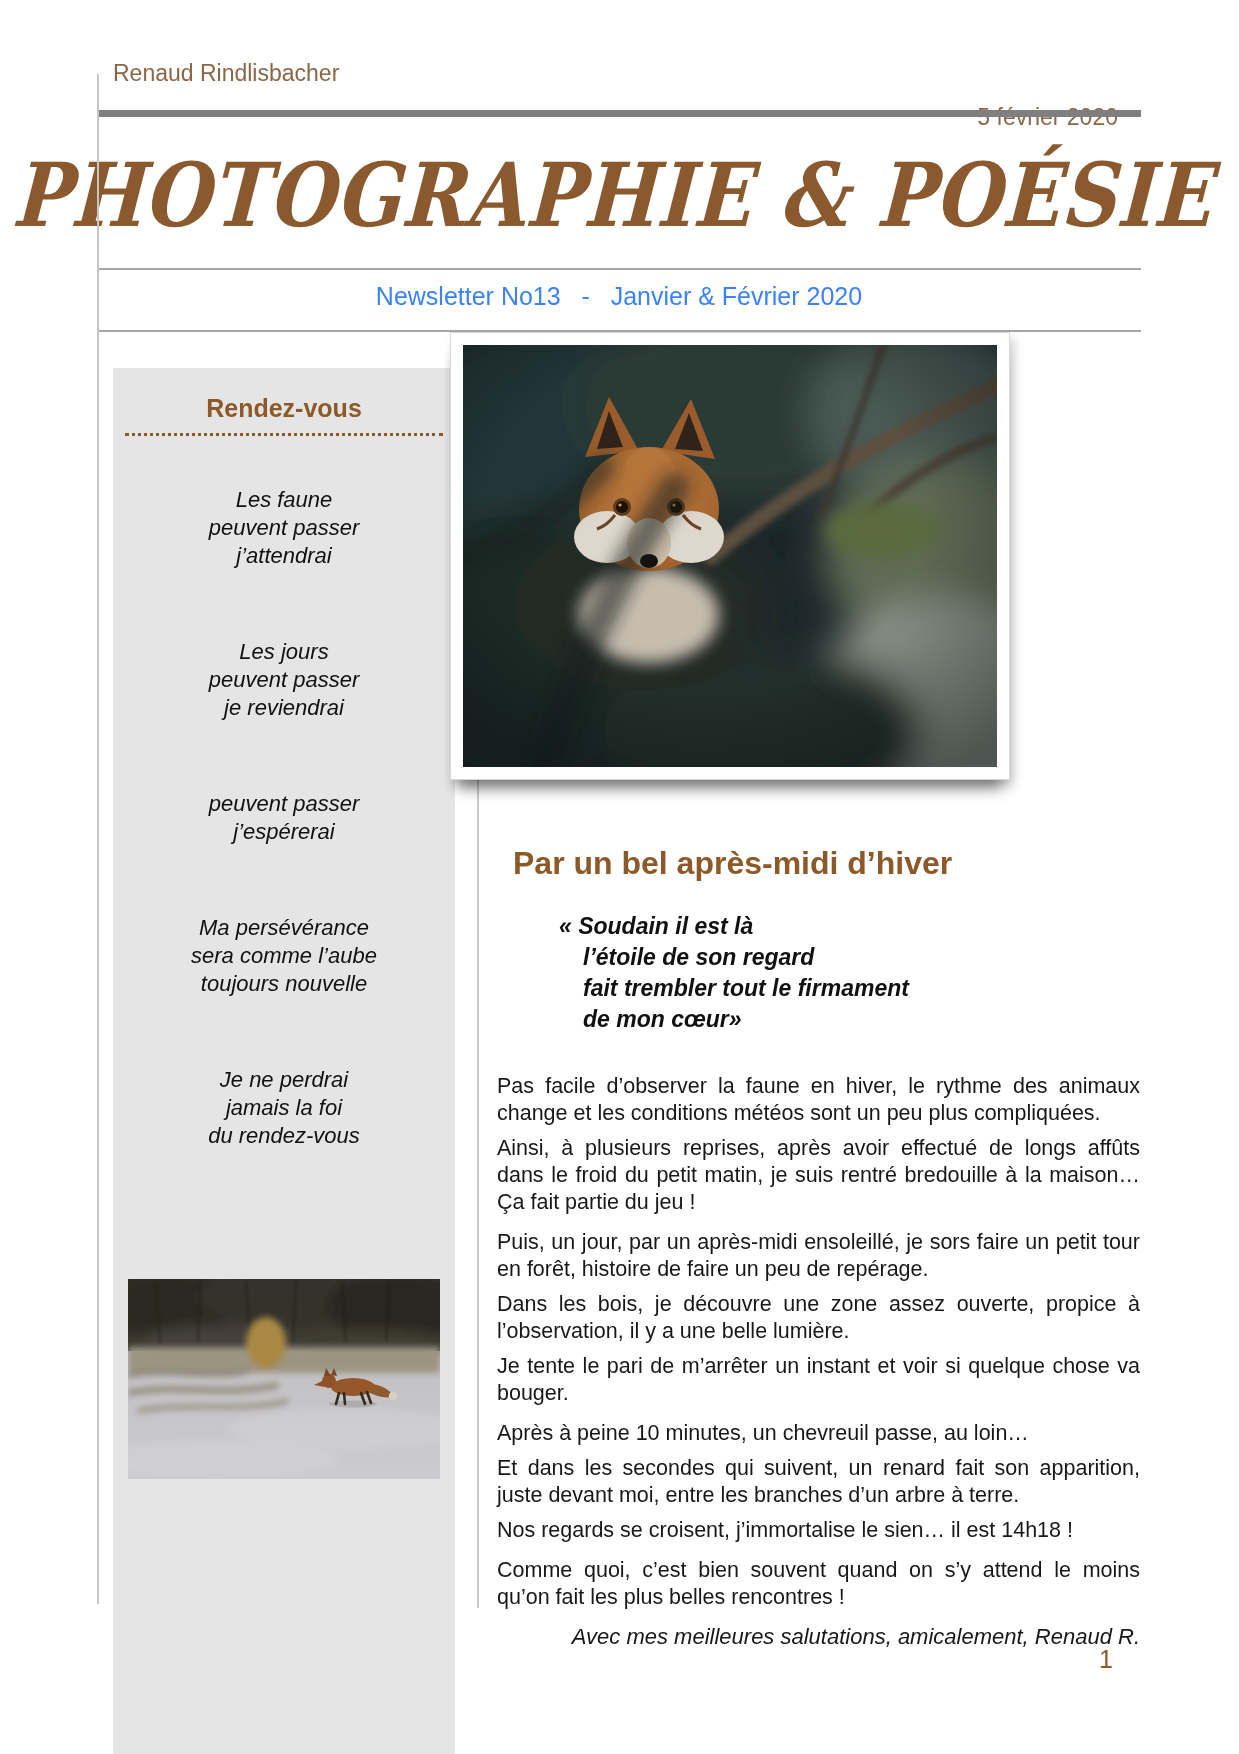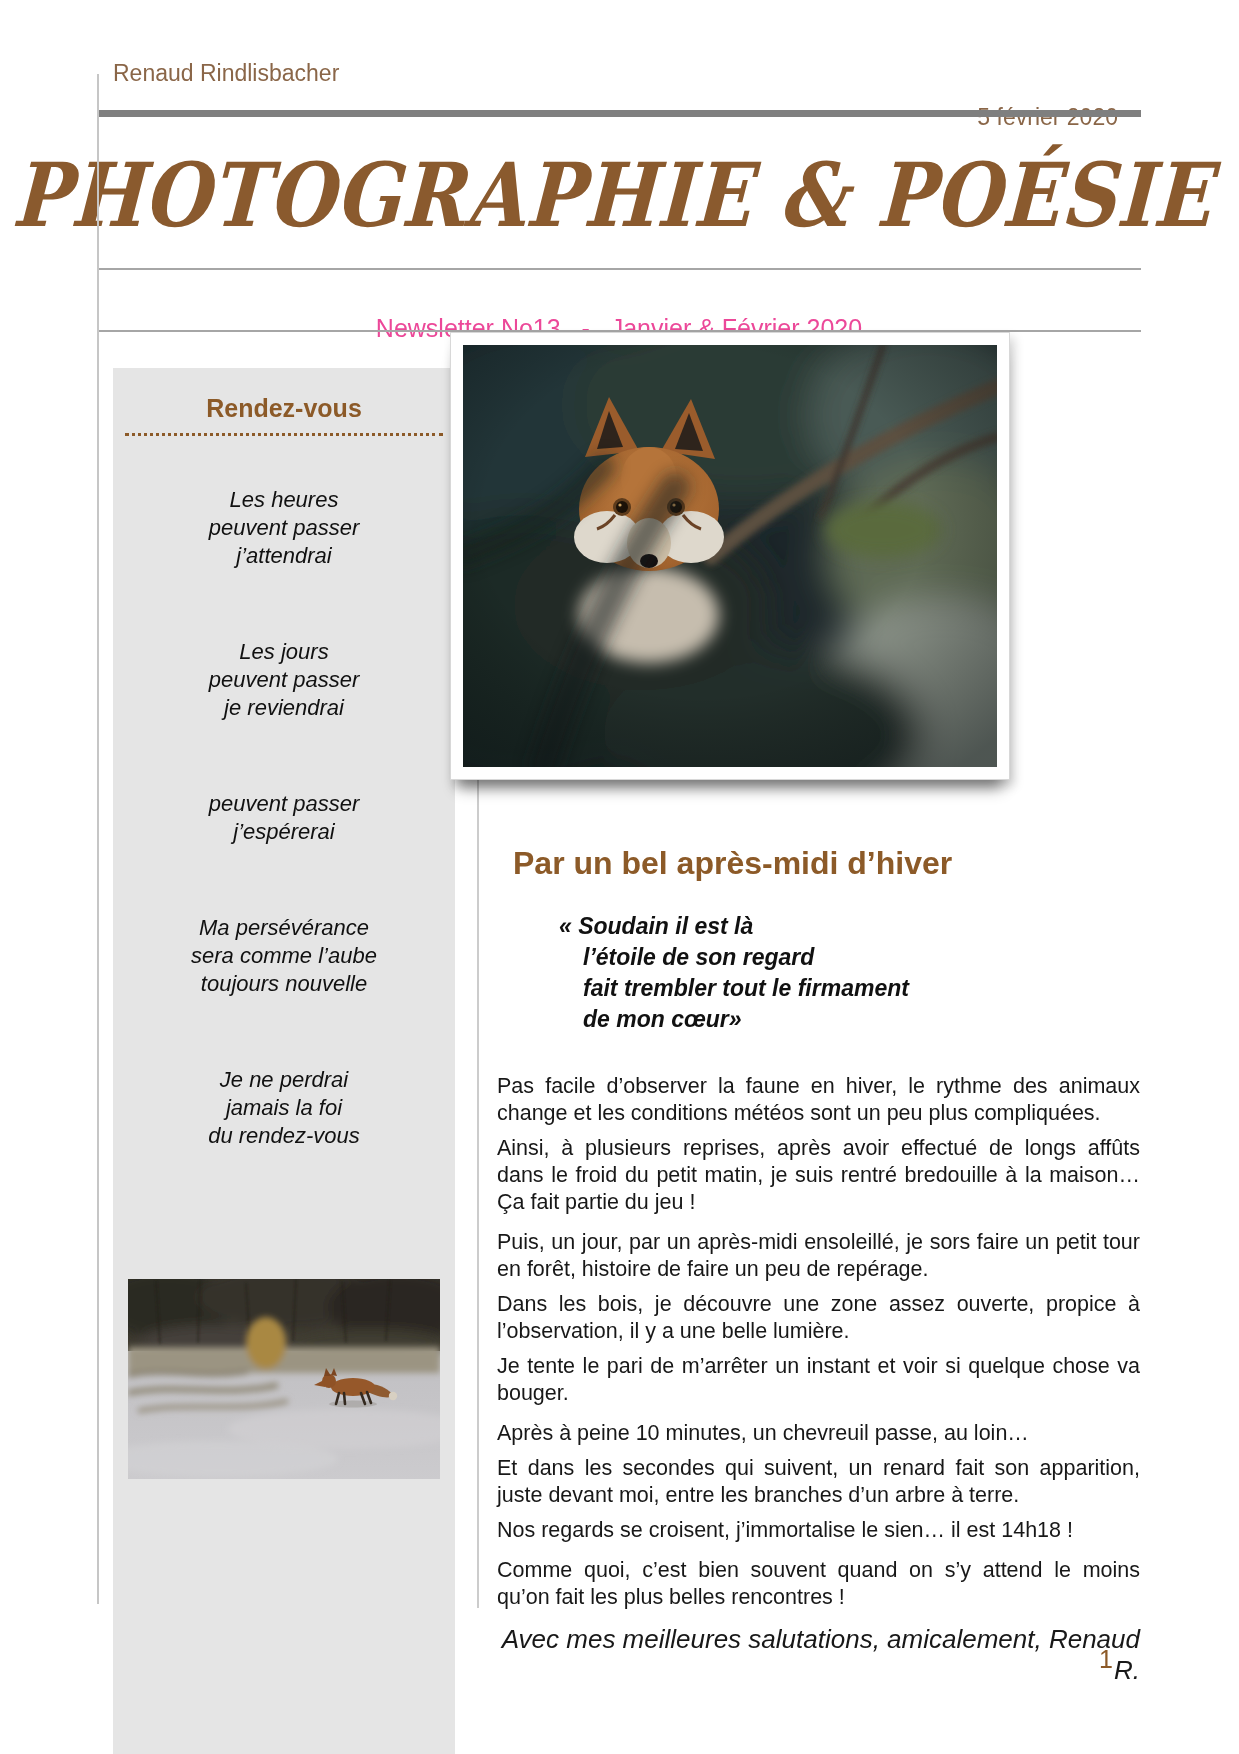--- a/index.html
+++ b/index.html
@@ -16,21 +16,21 @@
   .masthead-title{
     left:97px;top:124px;width:1044px;height:142px;
     display:flex;align-items:center;justify-content:center;
     font-family:"DejaVu Serif", serif;font-style:italic;font-weight:700;
     font-size:76px;color:#8a5a2e;letter-spacing:1px;
     transform:skewX(-5deg) scaleY(1.16);transform-origin:center;
     white-space:nowrap;
   }
   .rule{height:2px;background:#a6a6a6;}
   .rule1{left:97px;top:268px;width:1044px;}
-  .subtitle{left:97px;top:282px;width:1044px;text-align:center;font-size:25px;color:#ec4899;white-space:pre;margin-top:32px;}
+  .subtitle{left:97px;top:282px;width:1044px;text-align:center;font-size:25px;color:#3b82f6;white-space:pre;}
   .rule2{left:97px;top:330px;width:1044px;}
   
   .vrule-left{left:97px;top:74px;width:2px;height:1530px;background:#c6c6c6;}
   .vrule-mid{left:477px;top:368px;width:2px;height:1240px;background:#cccccc;}
   
   .sidebar{left:113px;top:368px;width:342px;height:1440px;background:#e5e5e5;}
   .sb-heading{margin-top:26px;text-align:center;font-size:25px;font-weight:bold;color:#8c5a28;}
   .sb-dots{margin:10px 12px 0 12px;border-bottom:3px dotted #8c5a28;height:0;}
   .poem{padding-top:50px;}
   .stanza{margin-bottom:68px;}
@@ -44,21 +44,21 @@
   }
   .main-photo svg{display:block;}
   
   .article{left:497px;top:843px;width:643px;}
   .art-heading{font-size:32px;line-height:40px;font-weight:bold;color:#8c5a28;margin:0 0 28px 16px;}
   .quote{margin:0 0 38px 62px;font-weight:bold;}
   .quote-line{font-style:italic;font-size:23px;line-height:31px;color:#111;}
   .quote-line + .quote-line{padding-left:24px;}
   .para{margin-bottom:13px;}
   .sentence{text-align:justify;font-size:21.5px;line-height:27px;color:#181818;margin-top:8px;}
-  .closing{margin-top:8px;text-align:right;font-style:italic;font-size:26px;color:#181818;}
+  .closing{margin-top:8px;text-align:right;font-style:italic;font-size:22px;color:#181818;}
   .page-num{right:126px;top:1645px;font-size:25px;color:#8c5a28;}
 </style>
 </head>
 <body>
 
 <div class="abs hdr-author">Renaud Rindlisbacher</div>
 <div class="abs hdr-date">5 février 2020</div>
 <div class="abs hdr-bar"></div>
 
 <div class="abs masthead-title">PHOTOGRAPHIE &amp; POÉSIE</div>
@@ -67,21 +67,21 @@
 <div class="abs rule rule2"></div>
 
 <div class="abs vrule-left"></div>
 <div class="abs vrule-mid"></div>
 
 <div class="abs sidebar">
   <div class="sb-heading">Rendez-vous</div>
   <div class="sb-dots"></div>
   <div class="poem">
       <div class="stanza">
-        <div class="poem-line">Les heures</div>
+        <div class="poem-line">Les faune</div>
         <div class="poem-line">peuvent passer</div>
         <div class="poem-line">j’attendrai</div>
       </div>
       <div class="stanza">
         <div class="poem-line">Les jours</div>
         <div class="poem-line">peuvent passer</div>
         <div class="poem-line">je reviendrai</div>
       </div>
       <div class="stanza">
         <div class="poem-line">peuvent passer</div>

